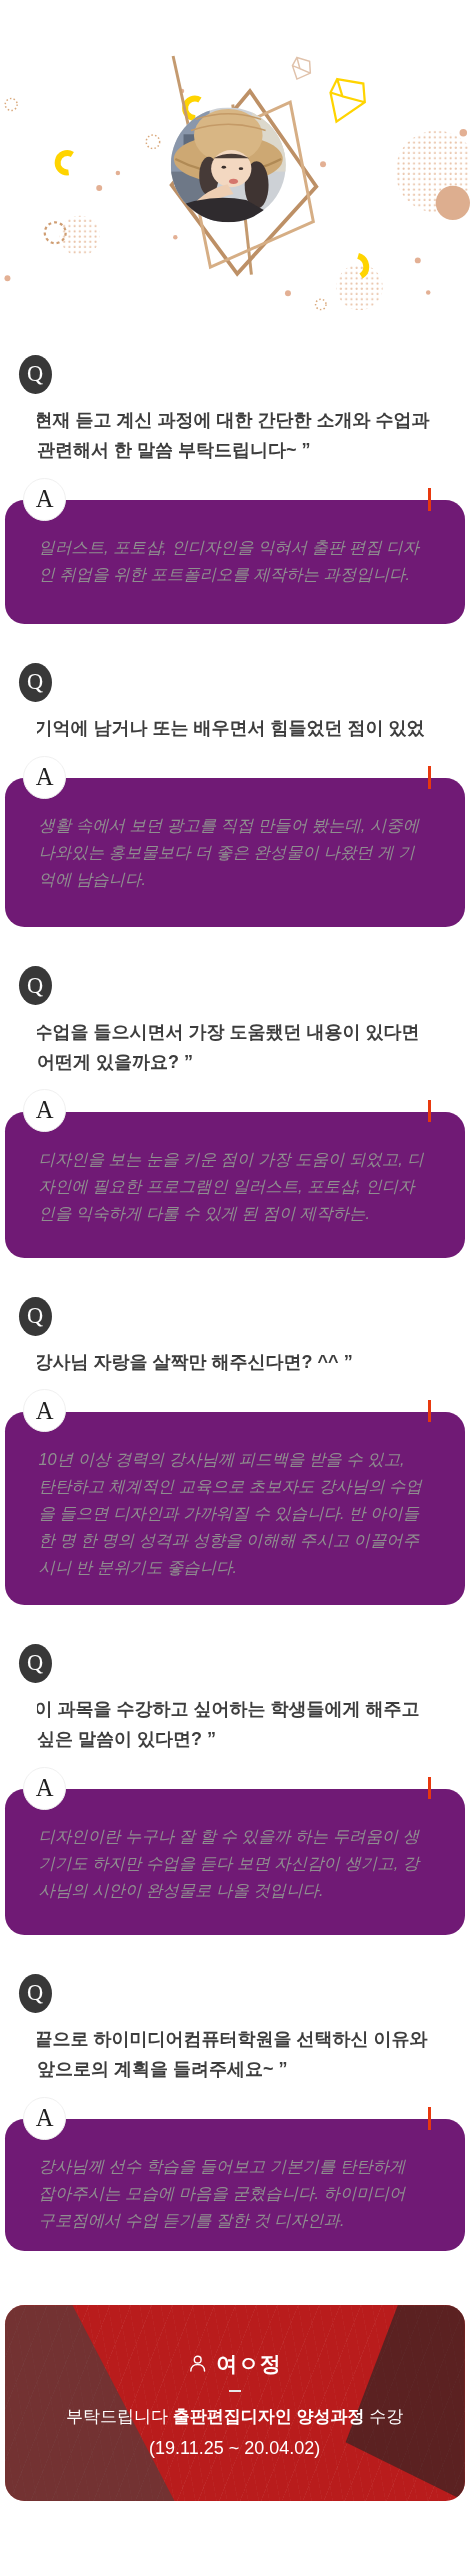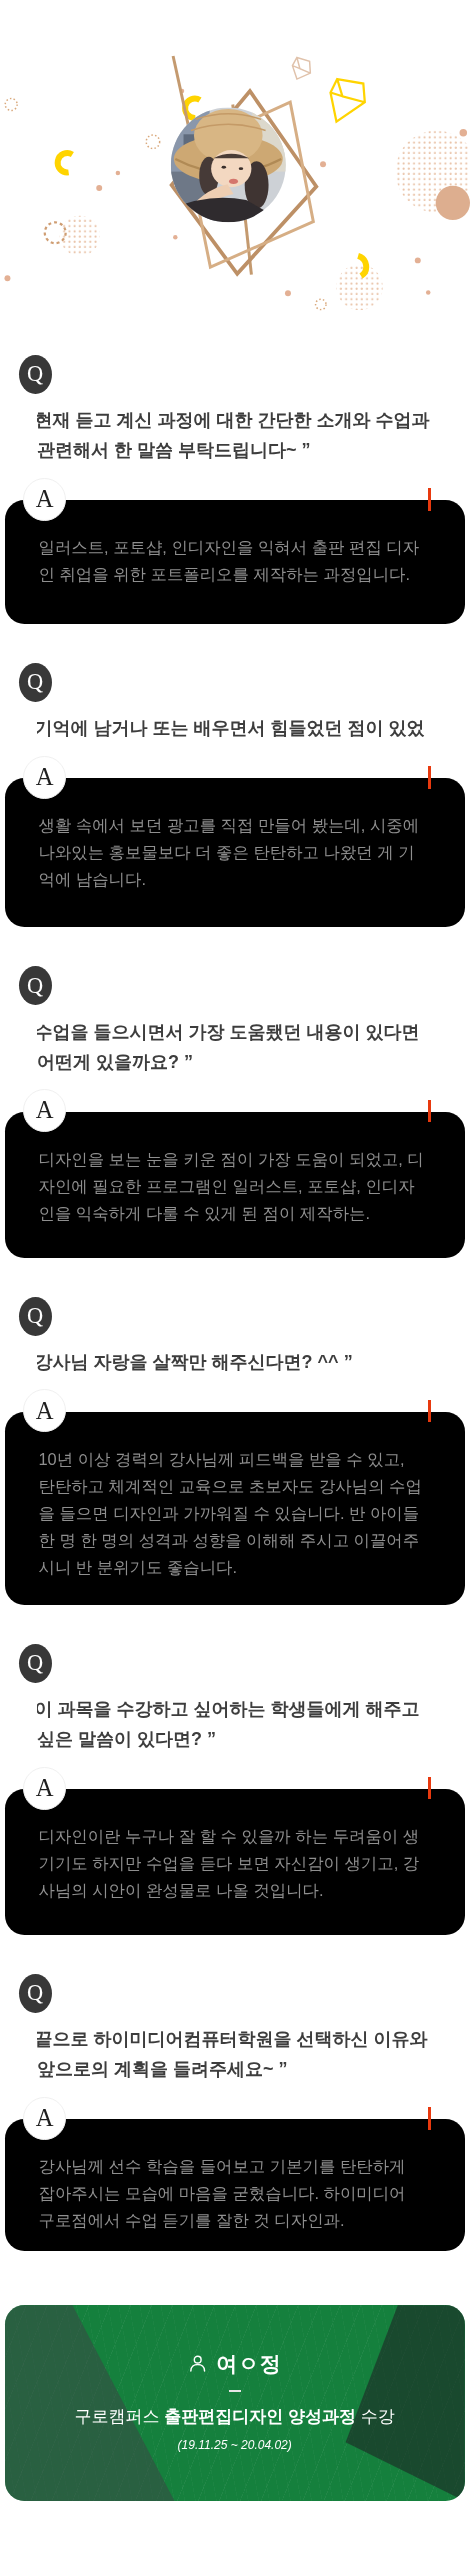--- a/index.html
+++ b/index.html
@@ -37,39 +37,39 @@
   .a-wrap { position:relative; margin:35px 5.2px 0 4.5px; }
   .a-badge {
     position:absolute; left:18.7px; top:-22.4px; z-index:2;
     width:43px; height:43px; background:#ffffff;
     border:0.7px solid #f0f0f0; border-radius:50%;
     display:flex; align-items:center; justify-content:center;
     color:#1f1f1f; font-family:"Liberation Serif", serif;
     font-size:24.6px; line-height:1;
   }
   .answer-card {
-    position:relative; background:#000000; border-radius:19.4px;
-    padding:34px 41px 28px 34px; overflow:hidden;
+    position:relative; background:#701a75; border-radius:19.4px;
+    padding:34px 41px 28px 34px; overflow:hidden;font-style:italic;
   }
   .answer-card.c1 { height:124px; }
   .answer-card.c2 { height:149px; }
   .answer-card.c3 { height:146px; }
   .answer-card.c4 { height:193px; }
   .answer-card.c5 { height:146px; }
   .answer-card.c6 { height:132px; }
   .accent-line {
     position:absolute; top:-12px; right:34px; z-index:3;
     width:3px; height:22.4px; background:#e8390e;
   }
   .answer-text { font-size:16.4px; line-height:27px; color:#8f8f8f; }
 
   
   .footer-card {
     position:relative; margin:54px 5.2px 0 4.5px; height:196px;
-    border-radius:19.4px; background:#15803d; overflow:hidden;
+    border-radius:19.4px; background:#b91c1c; overflow:hidden;
     color:#ffffff; text-align:center;
   }
   .footer-card .texture {
     position:absolute; inset:0; z-index:0;
     background-image:
       repeating-linear-gradient(112deg, rgba(255,255,255,0.055) 0 0.7px, transparent 0.7px 19.4px),
       repeating-linear-gradient(80deg, rgba(255,255,255,0.03) 0 0.7px, transparent 0.7px 10.4px);
   }
   .footer-card .facet-left {
     position:absolute; z-index:0; left:0; top:0; width:179px; height:196px;
@@ -82,21 +82,21 @@
     clip-path:polygon(55% 0, 100% 0, 100% 100%, 20% 70%);
   }
   .footer-inner { position:relative; z-index:1; padding-top:45px; }
   .name-row {
     display:flex; align-items:center; justify-content:center; gap:9px;
     font-size:21px; font-weight:700; letter-spacing:0.7px;
   }
   .divider { width:12px; height:1.5px; background:#e6e6e6; margin:12px auto 13.4px; }
   .course { font-size:17px; font-weight:400; }
   .course b { font-weight:700;margin-top:16px; }
-  .period { margin-top:9.7px; font-size:12px; font-style:italic; }
+  .period { margin-top:9.7px; font-size:18px; }
 </style>
 </head>
 <body>
 
 <div class="page">
 
   <div class="header">
     <svg width="470" height="338" viewBox="0 0 630 453">
       <defs>
         <clipPath id="avclip">
@@ -207,21 +207,21 @@
     <div class="q-badge">
         <span>Q</span>
       </div>
     <div class="question h1">“ 기억에 남거나 또는 배우면서 힘들었던 점이 있었다면? ”</div>
     <div class="a-wrap">
       <div class="a-badge">
           <span>A</span>
         </div>
       <div class="accent-line"></div>
       <div class="answer-card c2">
-        <div class="answer-text">생활 속에서 보던 광고를 직접 만들어 봤는데, 시중에 나와있는 홍보물보다 더 좋은 탄탄하고 나왔던 게 기억에 남습니다.</div>
+        <div class="answer-text">생활 속에서 보던 광고를 직접 만들어 봤는데, 시중에 나와있는 홍보물보다 더 좋은 완성물이 나왔던 게 기억에 남습니다.</div>
       </div>
     </div>
   </div>
 
   <div class="qa-block">
     <div class="q-badge">
         <span>Q</span>
       </div>
     <div class="question h2">“ 수업을 들으시면서 가장 도움됐던 내용이 있다면 어떤게 있을까요? ”</div>
     <div class="a-wrap">
@@ -289,19 +289,19 @@
     <div class="facet-right"></div>
     <div class="footer-inner">
       <div class="name-row">
         <svg width="19.4" height="19.4" viewBox="0 0 24 24">
           <circle cx="12" cy="7" r="4.2" fill="none" stroke="#ffffff" stroke-width="1.8"></circle>
           <path d="M3.5 21 C3.5 15.5 7.5 13 12 13 C16.5 13 20.5 15.5 20.5 21" fill="none" stroke="#ffffff" stroke-width="1.8" stroke-linecap="round"></path>
         </svg>
         <span>여ㅇ정</span>
       </div>
       <div class="divider"></div>
-      <div class="course"><span>구로캠퍼스 </span><b>출판편집디자인 양성과정</b><span> 수강</span></div>
+      <div class="course"><span>부탁드립니다 </span><b>출판편집디자인 양성과정</b><span> 수강</span></div>
       <div class="period">(19.11.25 ~ 20.04.02)</div>
     </div>
   </div>
 
 </div>
 
 
 </body></html>

